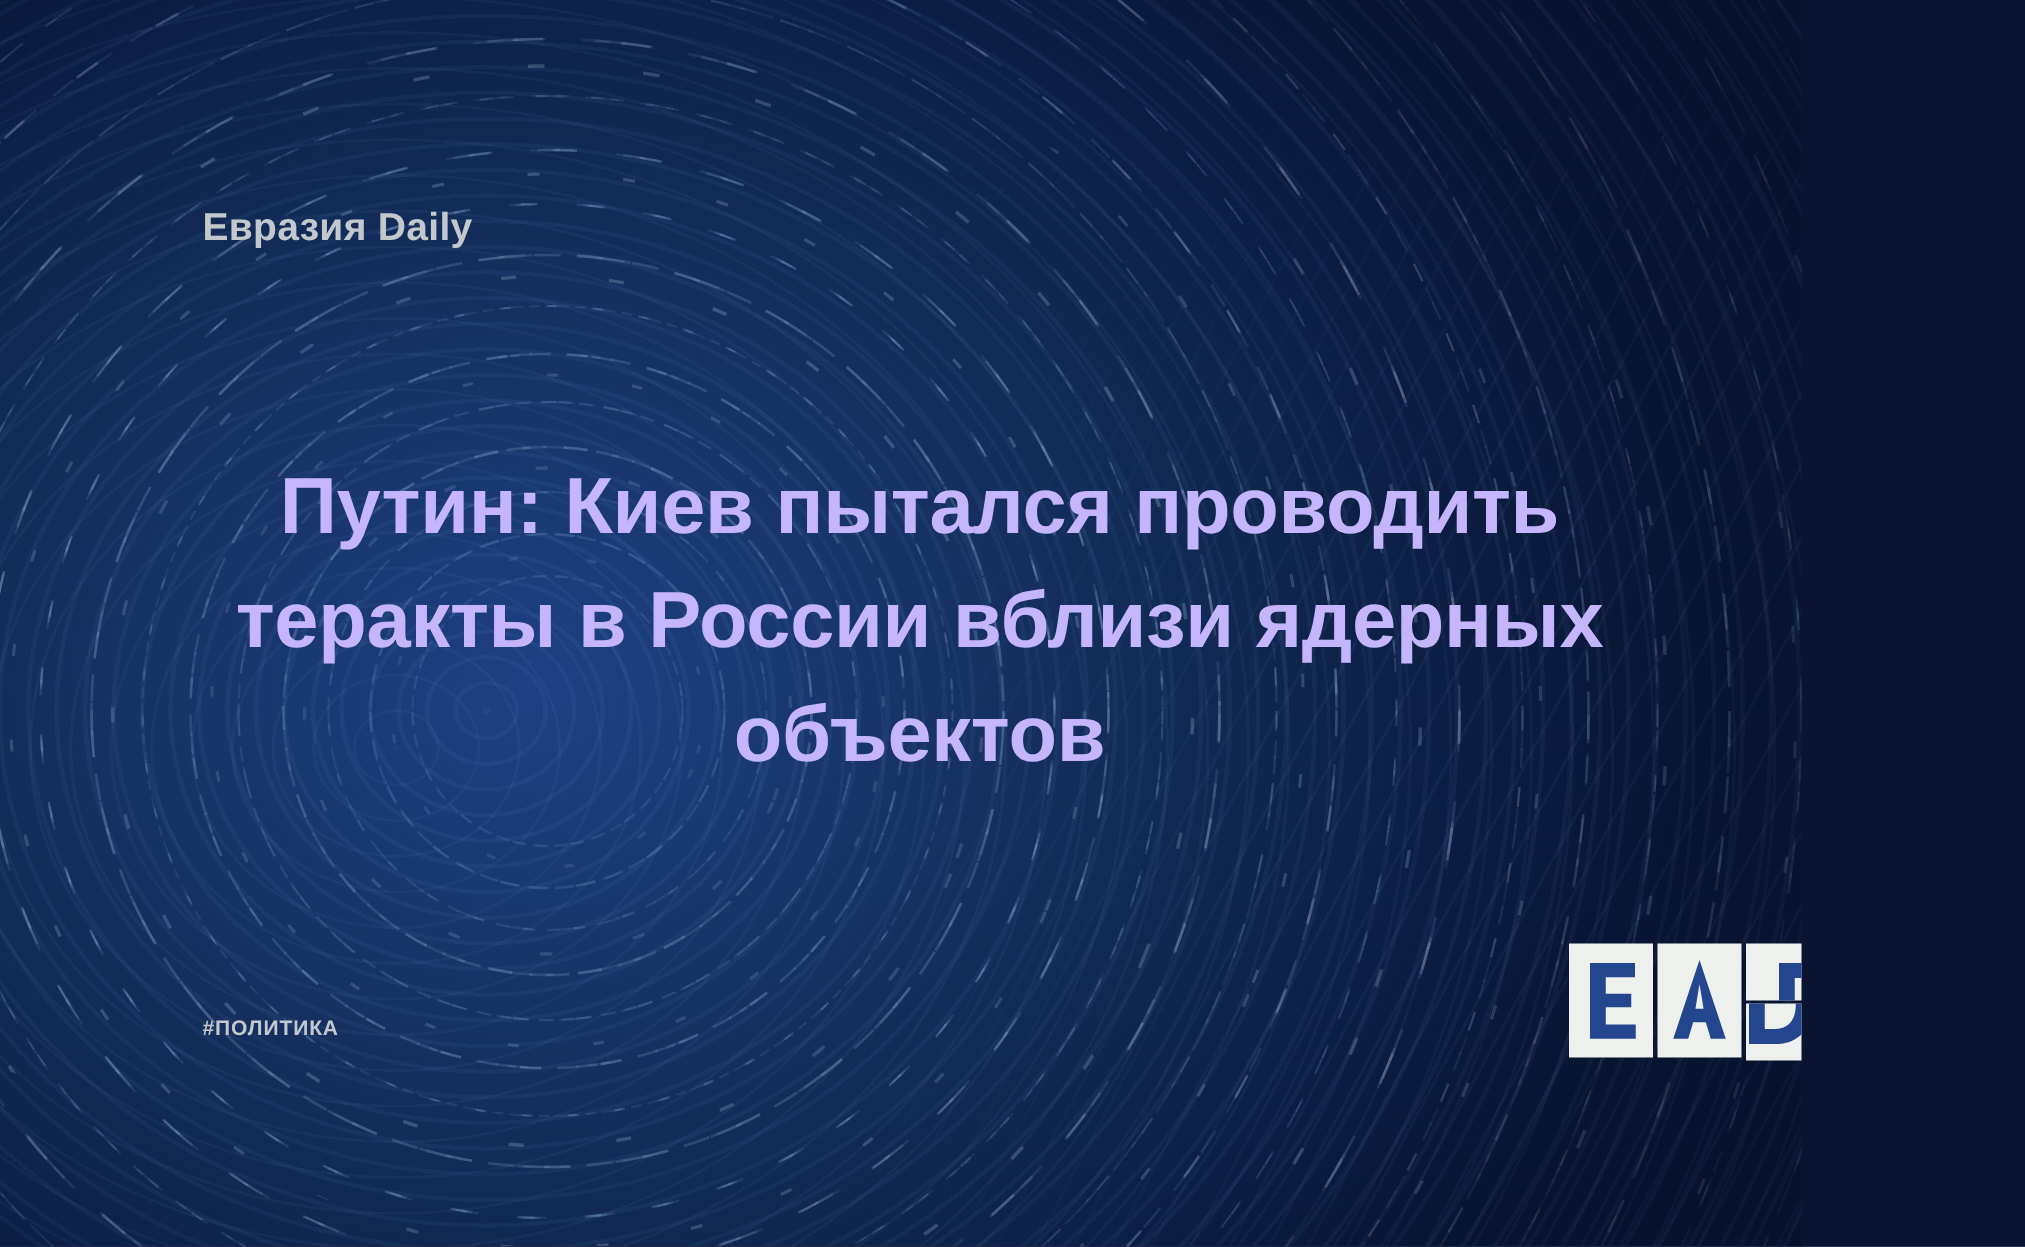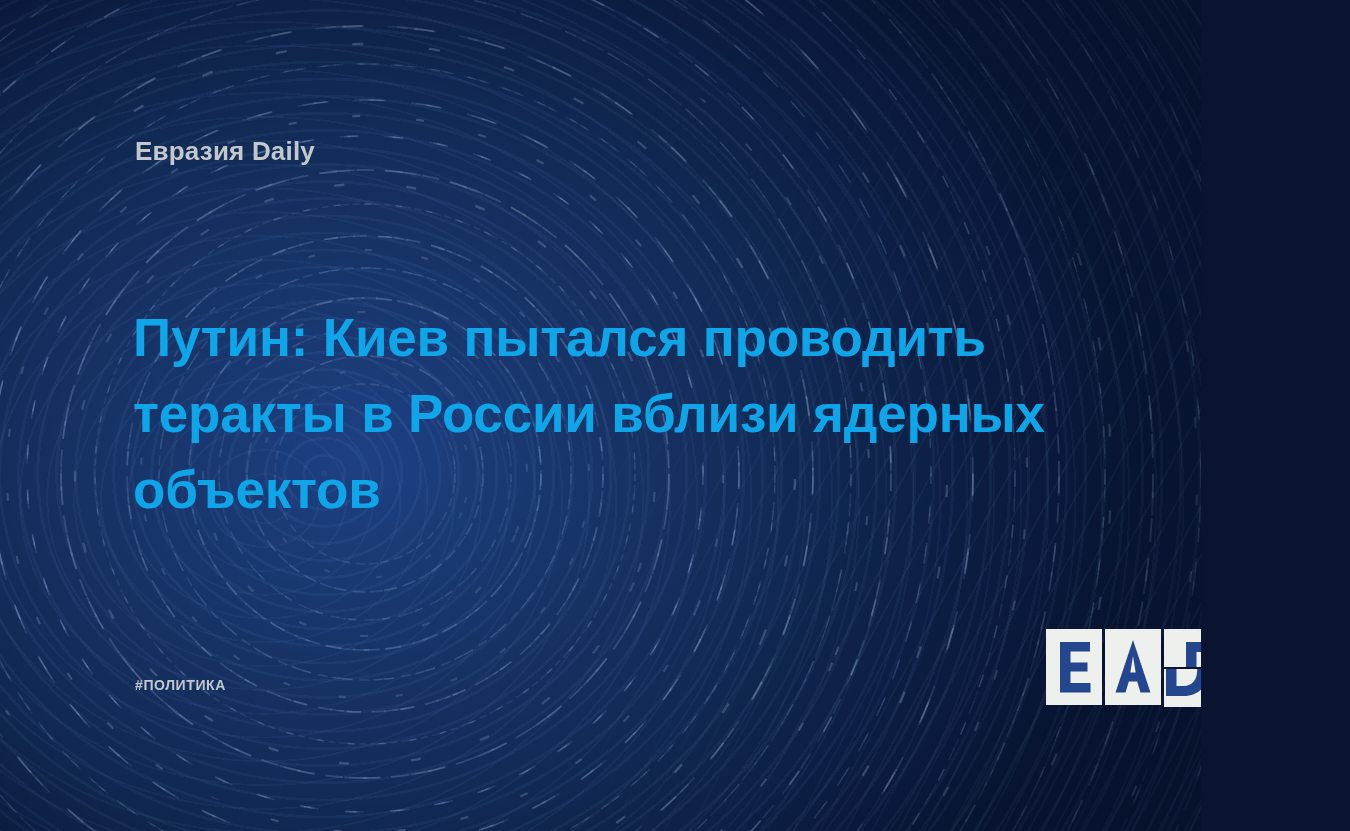--- a/index.html
+++ b/index.html
@@ -8,20 +8,21 @@
     background: #0a1330;
   }
 
   #card {
     position: relative;
     width: 1201px;
     height: 831px;
     overflow: hidden;
     background: #0d2050;
     font-family: "Liberation Sans", "DejaVu Sans", sans-serif;
+    text-align: center;
     -webkit-font-smoothing: antialiased;
   }
 
   
   .bg-layer {
     position: absolute;
     inset: 0;
     pointer-events: none;
   }
 
@@ -99,21 +100,21 @@
   }
 
   #headline {
     position: absolute;
     left: 133px;
     top: 264px;
     width: 960px;
     font-size: 53px;
     font-weight: bold;
     line-height: 76px;
-    color: #0ea5e9;
+    color: #c4b5fd;
     letter-spacing: -0.2px;
   }
 
   #tag {
     position: absolute;
     left: 135px;
     top: 677px;
     font-size: 14px;
     font-weight: bold;
     color: #c3c8cd;

